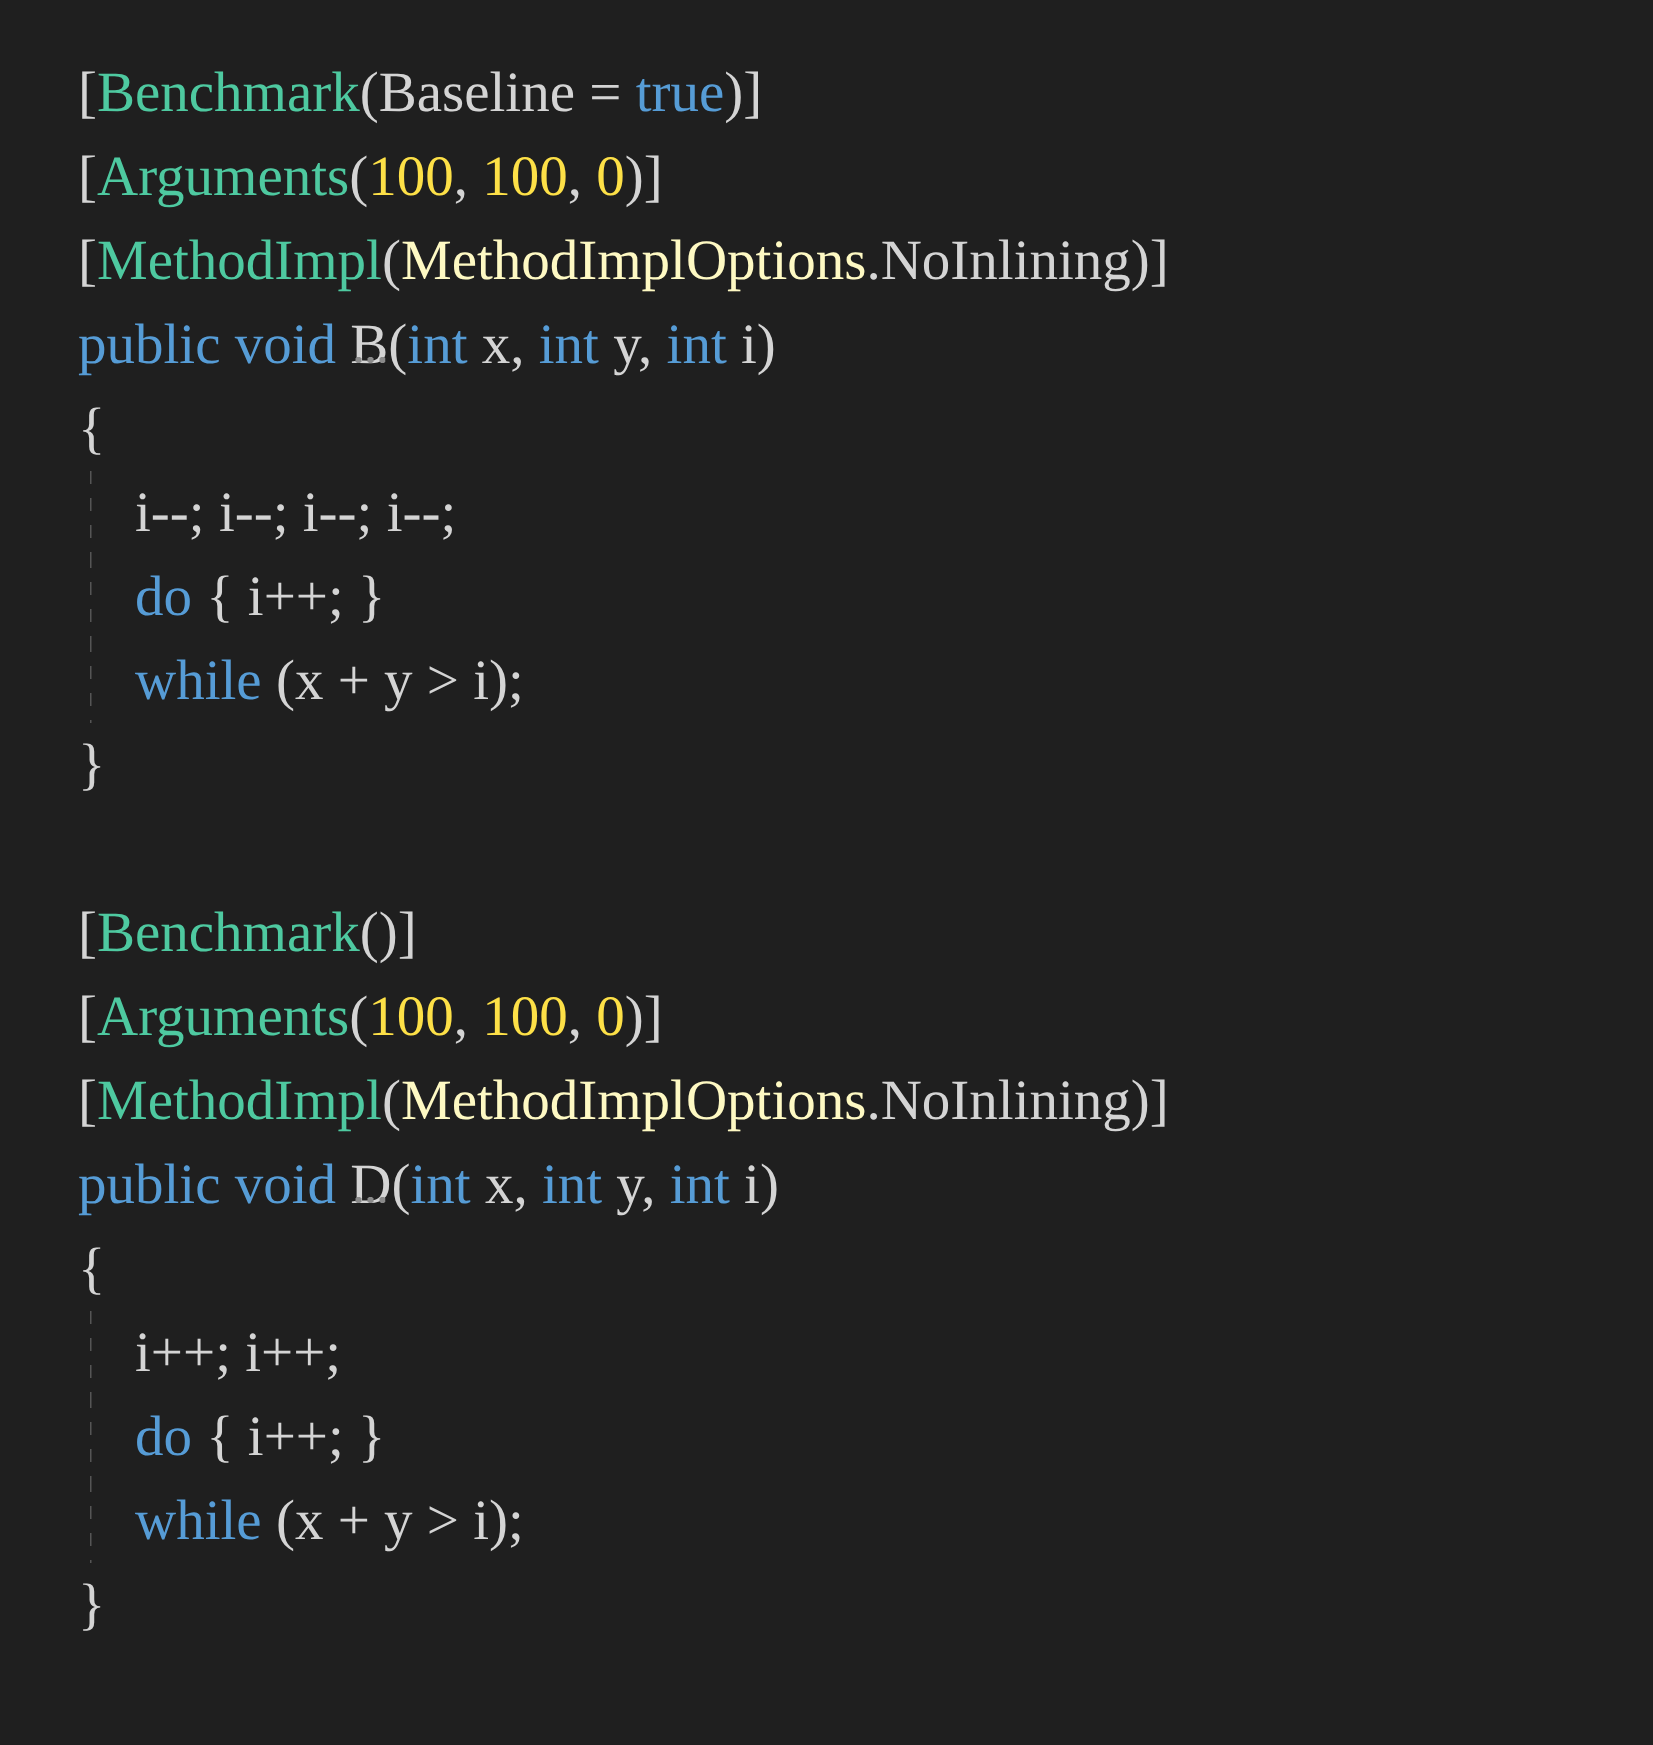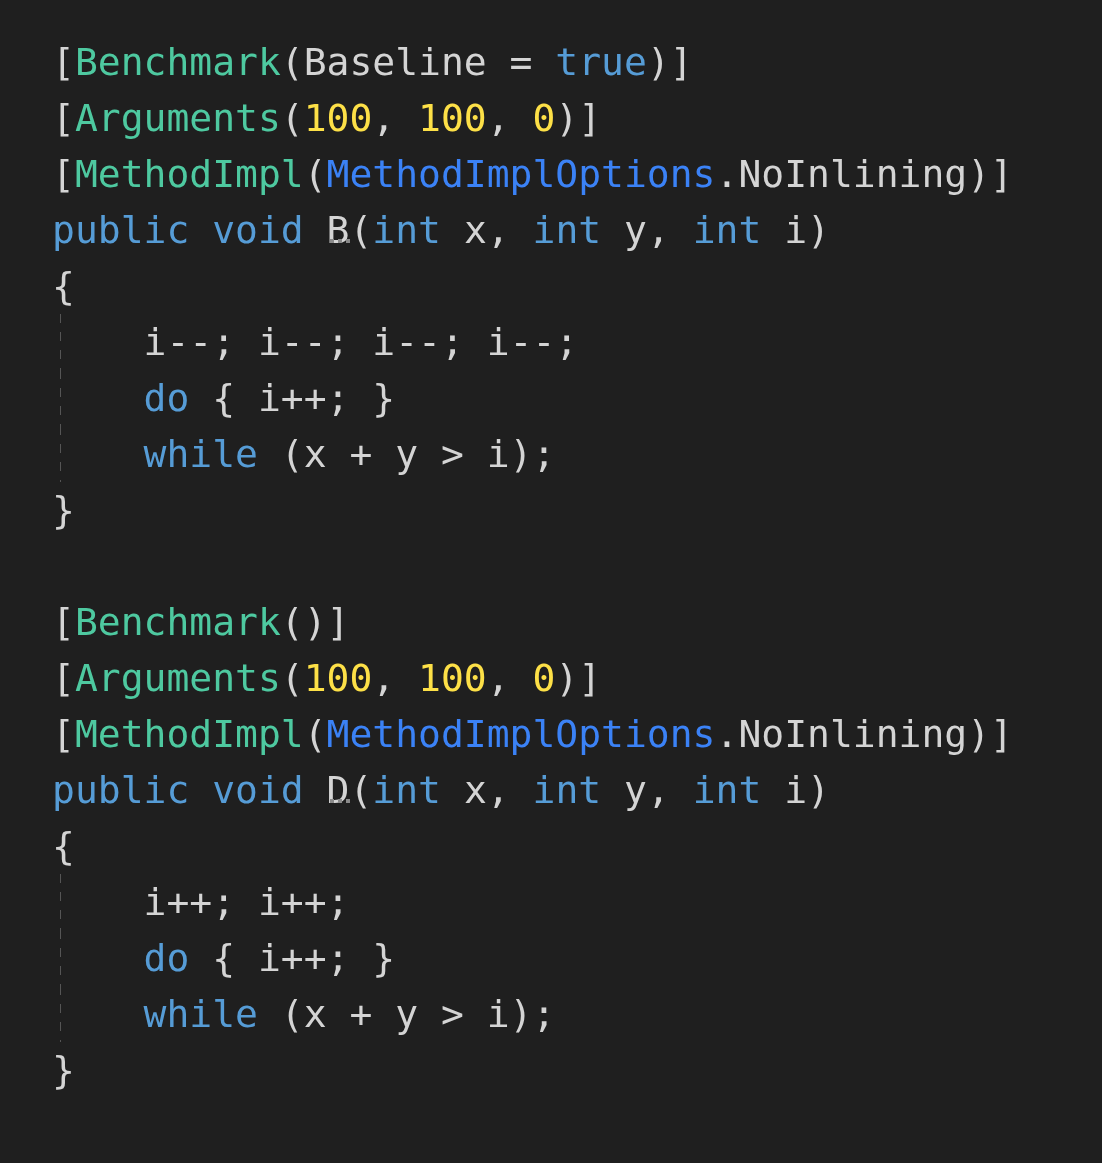--- a/index.html
+++ b/index.html
@@ -14,20 +14,21 @@
     font-family: "DejaVu Sans Mono", "Liberation Mono", monospace;
   }
 
   #editor {
     position: relative;
     width: 924px;
     height: 1163px;
     background: #1f1f1f;
     padding: 0;
     box-sizing: border-box;
+    font-family: Liberation Serif, serif;
   }
 
   .code-area {
     position: absolute;
     left: 52px;
     top: 34px;
     right: 0;
     white-space: pre;
   }
 
@@ -41,21 +42,21 @@
     color: #d4d4d4;
   }
 
   .line.blank { }
 
   
   .t-plain  { color: #d4d4d4; }
   .t-attr   { color: #4ec9a0; }
   .t-kw     { color: #569cd6; }
   .t-num    { color: #fde047; }
-  .t-enum   { color: #3b82f6; }
+  .t-enum   { color: #fef9c3; }
   .t-op     { color: #d4d4d4; }
 
   
   .hint-name {
     position: relative;
     color: #d4d4d4;
   }
   .hint-name::after {
     content: "";
     position: absolute;

